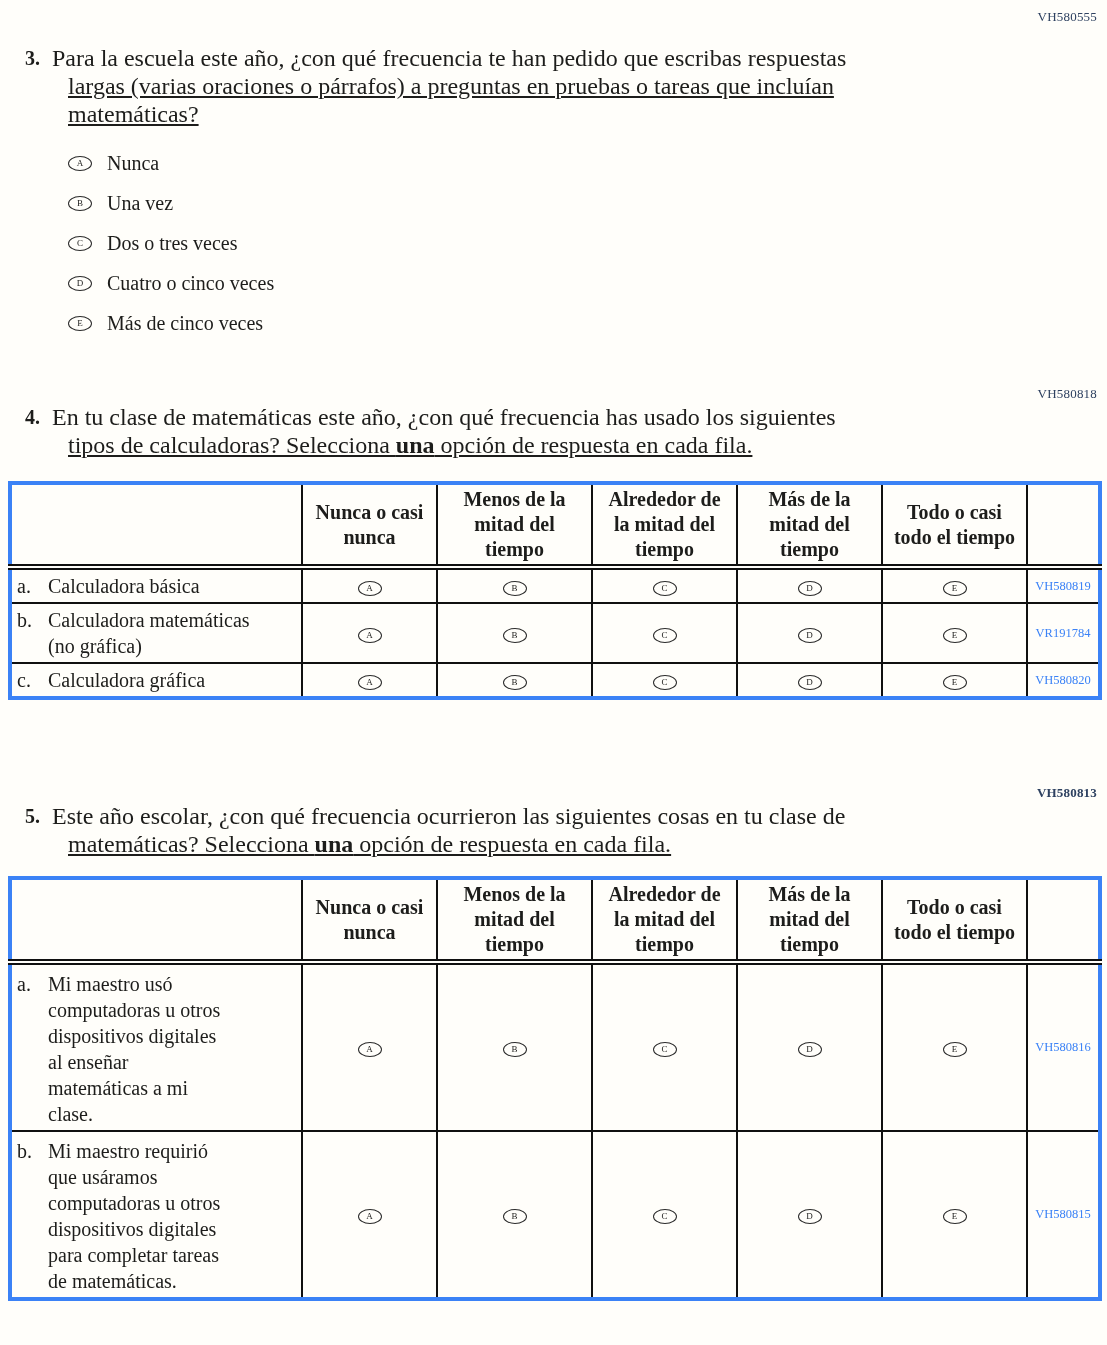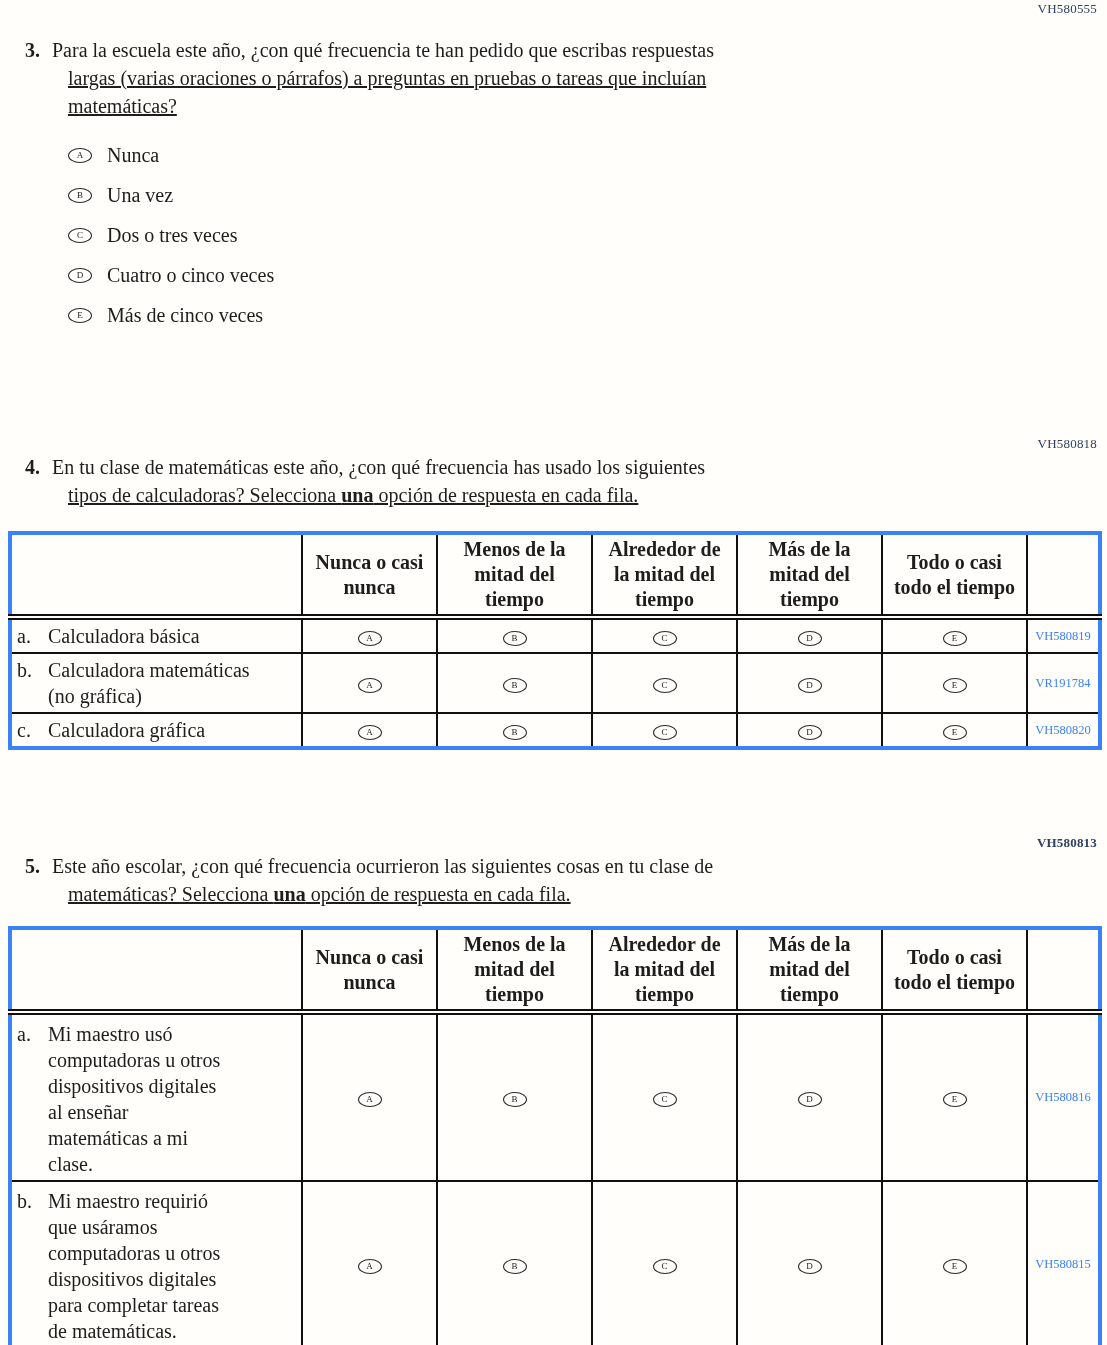--- a/index.html
+++ b/index.html
@@ -12,21 +12,21 @@
     font-family: "Liberation Serif", serif;
     overflow: hidden;
     box-sizing: border-box;
   }
   .code-row { text-align: right; padding-right: 10px; height: 16px; line-height: 16px; }
   .code { color: #2e4160; font-size: 13px; letter-spacing: 0.2px; }
 
   .question { margin-left: 8px; margin-right: 9px; }
   .q-head { display: flex; }
   .q-num { font-weight: bold; font-size: 20px; line-height: 28px; width: 27px; flex: none; margin-left: 17px; }
-  .q-text { font-size: 20px; line-height: 28px; }
+  .q-text { font-size: 24px; line-height: 28px; }
   .q-line.indent { padding-left: 16px; text-decoration: underline; }
   .q-text b { font-weight: bold; }
 
   .options { margin-top: 15px; margin-left: 60px; }
   .option { display: flex; align-items: center; height: 40px; }
   .bubble {
     width: 22px; height: 13px; flex: none;
     border: 1.6px solid #2a2a2a; border-radius: 50%;
     display: inline-flex; align-items: center; justify-content: center;
     font-size: 9px; line-height: 9px; color: #1d1d1b;
@@ -51,26 +51,26 @@
   .item-letter { width: 31px; flex: none; }
   .bubble-cell { text-align: center; vertical-align: middle; }
   .code-cell { font-size: 12.5px; color: #3b82f6; text-align: center; vertical-align: middle; padding: 1px; }
   tr.h34 { height: 34px; }
   tr.h58 { height: 58px; }
   tr.h155 { height: 155px; }
   tr.h165 { height: 165px; }
   tr.vtop .label-cell { vertical-align: top; padding-top: 6px; }
 
   .gap-a { margin-top: 20px; }
-  .gap-b { margin-top: 100px; }
+  .gap-b { margin-top: 42px; }
   .gap-c { margin-top: 2px; }
   .gap-d { margin-top: 22px; }
   .gap-e { margin-top: 84px; font-weight: bold; }
   .gap-f { margin-top: 18px; }
-  .pt8 { }
+  .pt8 { padding-top: 8px; }
 </style>
 </head>
 <body>
 
 <div class="page">
 
   <div class="code-row pt8">
     <span class="code">VH580555</span>
   </div>
 

